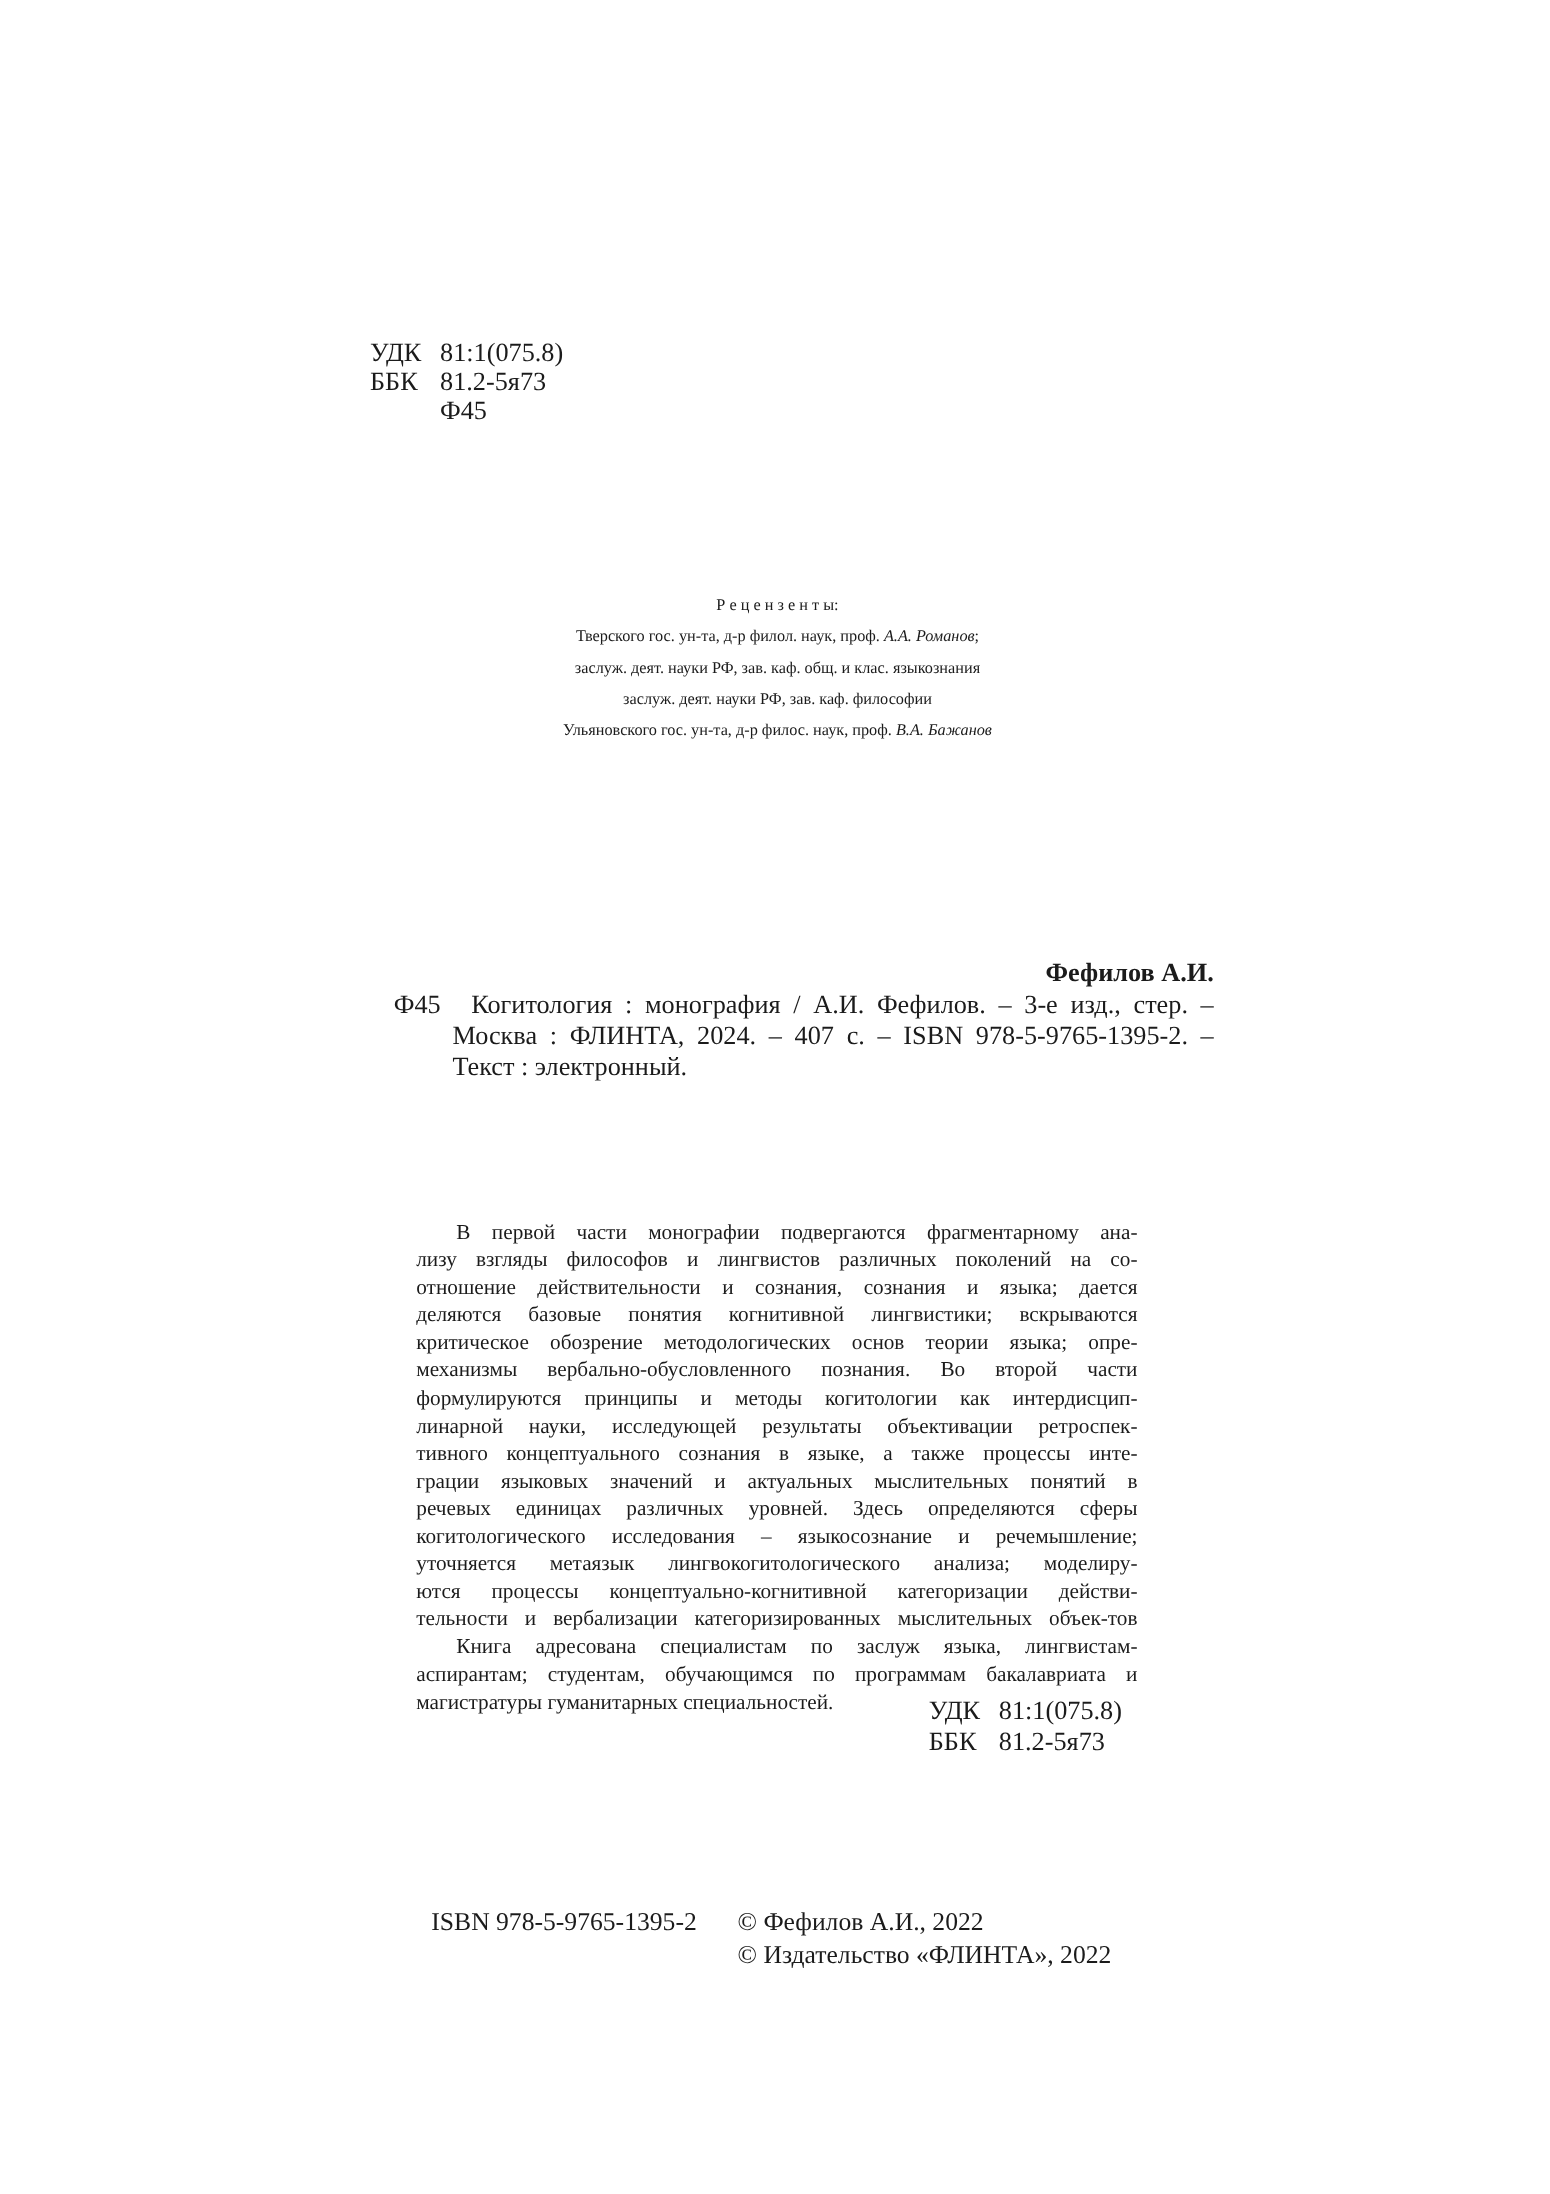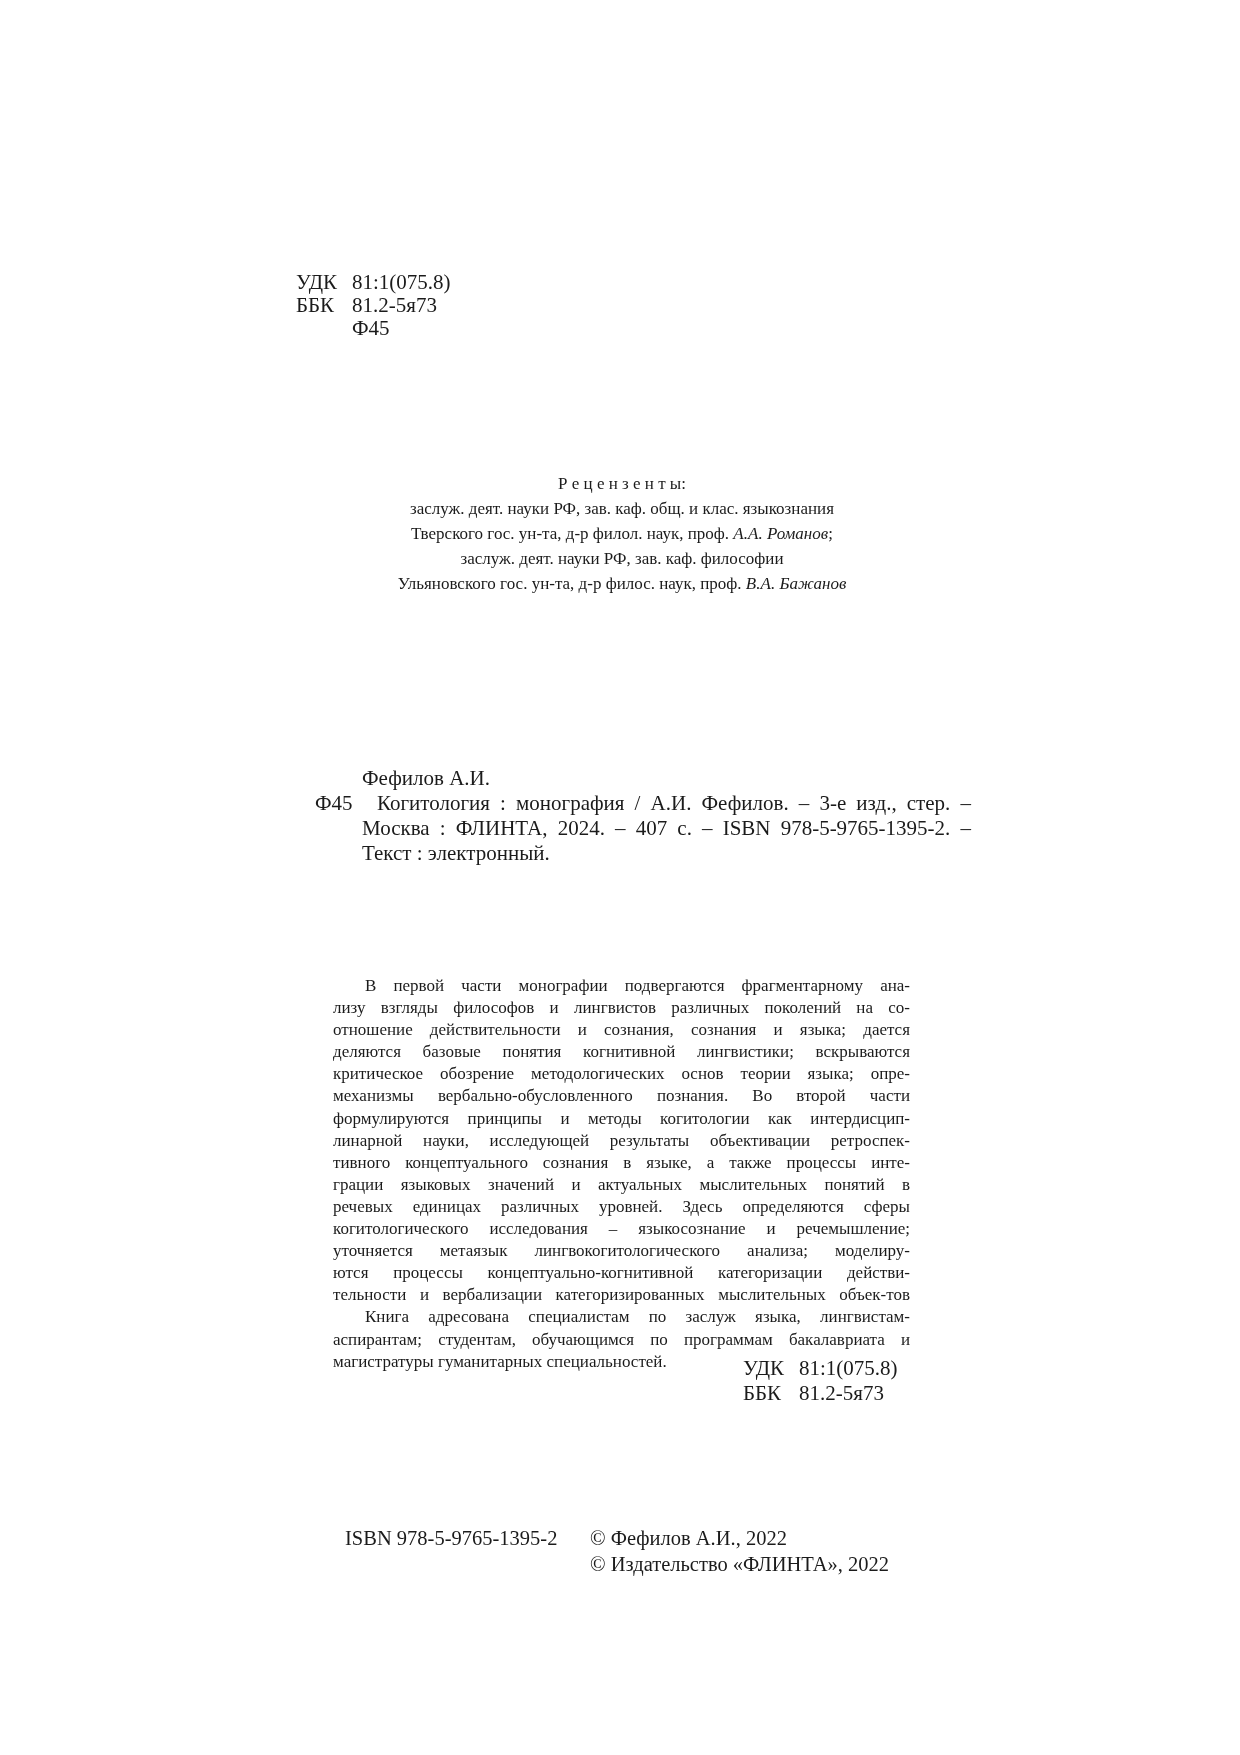--- a/index.html
+++ b/index.html
@@ -29,37 +29,38 @@
   .code-label { width: 56px; }
   .code-value { white-space: pre; }
 
   
   .reviewers {
     position: absolute;
     left: 333px;
     top: 471px;
     width: 578px;
     text-align: center;
-    font-size: 17px;
+    font-size: 13px;
     line-height: 25px;
   }
   .reviewers i { font-style: italic; }
 
   
   .biblio {
     position: absolute;
     left: 315px;
     top: 766px;
     width: 656px;
     font-size: 21px;
     line-height: 25px;
   }
   .biblio-author {
     margin-left: 47px;
-    font-weight: normal;
+    font-weight: bold;
+    text-align: right;
   }
   .biblio-code {
     position: absolute;
     left: 0;
     top: 25px;
   }
   .biblio-lines { margin-left: 47px; }
   .jline {
     text-align: justify;
     text-align-last: justify;
@@ -130,22 +131,22 @@
       <span class="code-value">81.2-5я73</span>
     </div>
     <div class="code-row">
       <span class="code-label"></span>
       <span class="code-value">Ф45</span>
     </div>
   </div>
 
   <div class="reviewers">
     <div>Р е ц е н з е н т ы:</div>
+    <div><span>Тверского гос. ун-та, д-р филол. наук, проф. </span><i>А.А. Романов</i><span>;</span></div>
     <div>заслуж. деят. науки РФ, зав. каф. общ. и клас. языкознания</div>
-    <div><span>Тверского гос. ун-та, д-р филол. наук, проф. </span><i>А.А. Романов</i><span>;</span></div>
     <div>заслуж. деят. науки РФ, зав. каф. философии</div>
     <div><span>Ульяновского гос. ун-та, д-р филос. наук, проф. </span><i>В.А. Бажанов</i></div>
   </div>
 
   <div class="biblio">
     <div class="biblio-author">Фефилов А.И.</div>
     <div class="biblio-code">Ф45</div>
     <div class="biblio-lines">
       <div class="jline indent">Когитология : монография / А.И. Фефилов. – 3-е изд., стер. –</div>
       <div class="jline">Москва : ФЛИНТА, 2024. – 407 с. – ISBN 978-5-9765-1395-2. –</div>

